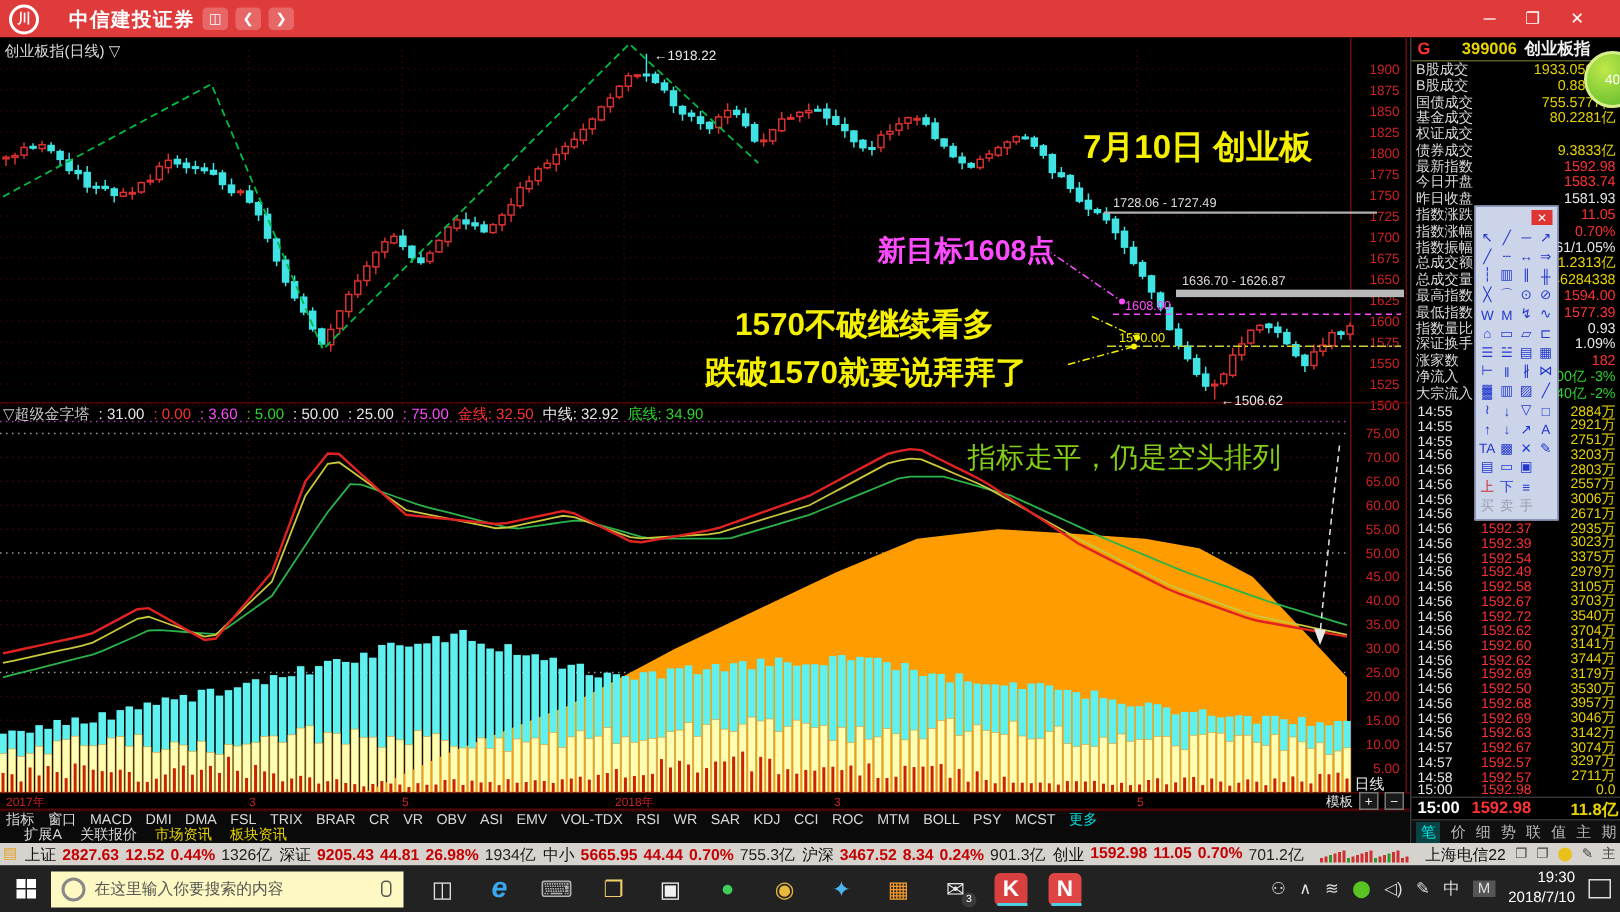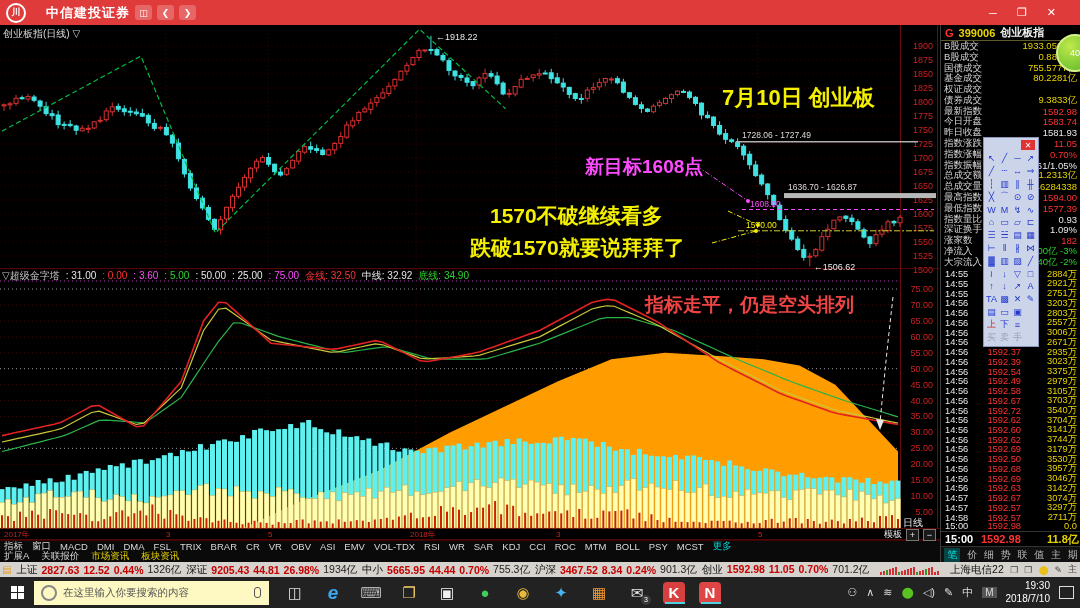--- a/index.html
+++ b/index.html
@@ -14,25 +14,25 @@
   .menu-item{font-size:12px;padding:3px 10px;cursor:default;}
   .menu-item.active{background:rgba(120,0,0,.38);border-radius:2px;}
   #win-controls{position:absolute;right:24px;top:0;height:25px;display:flex;align-items:center;gap:20px;font-size:11px;}
   
   #chart-wrap{top:25px;left:0;width:940px;height:515px;background:#000;}
   #chart-label{top:2px;left:3px;color:#dcdcdc;font-size:10px;z-index:5;}
   .annot{position:absolute;font-weight:bold;white-space:nowrap;z-index:6;text-shadow:1px 1px 1px #000;}
   #param-row{top:244px;left:2px;height:12px;font-size:10px;white-space:nowrap;z-index:5;}
   #param-row span{margin-right:6px;}
   #period-label{top:516px;left:903px;color:#e8e8e8;font-size:10px;z-index:7;}
-  #template-row{top:528px;left:884px;color:#e8e8e8;font-size:9px;z-index:7;display:flex;gap:4px;align-items:center;}
+  #template-row{top:528px;left:884px;color:#e8e8e8;font-size:9px;z-index:7;display:flex;gap:4px;}
   .tpl-btn{width:11px;height:10px;border:1px solid #777;display:flex;align-items:center;justify-content:center;background:#1a1a1a;}
   
   #ind-tabs{top:540px;left:0;width:940px;height:11px;background:#0a0a0a;display:flex;align-items:center;gap:9px;padding-left:4px;font-size:9.5px;color:#d8d8d8;border-top:1px solid #3a0505;}
-  #ext-tabs{top:551px;left:0;width:940px;height:11px;background:#0a0a0a;display:flex;align-items:center;gap:12px;padding-left:4px;font-size:9.5px;color:#d8d8d8;}
+  #ext-tabs{top:551px;left:0;width:940px;height:11px;background:#0a0a0a;display:flex;align-items:center;gap:12px;padding-left:16px;font-size:9.5px;color:#d8d8d8;}
   
   #statusbar{top:562px;left:0;width:1080px;height:15px;background:#d6d3ce;display:flex;align-items:center;font-size:10.5px;color:#111;gap:5px;padding-left:2px;}
   .idx-val{color:#c40000;font-weight:bold;}
   #minichart{display:inline-flex;align-items:flex-end;gap:1px;height:10px;margin:0 6px;}
   #status-right{position:absolute;right:5px;display:flex;gap:6px;align-items:center;font-size:9px;color:#444;}
   
   #quote-panel{top:25px;left:940px;width:140px;height:537px;background:#000;border-left:1px solid #3c3c3c;}
   #qp-header{height:15px;display:flex;align-items:center;gap:5px;padding-left:4px;border-bottom:1px solid #5c5c2a;font-size:11px;font-weight:bold;}
   .q-row{display:flex;justify-content:space-between;height:10.8px;font-size:9.5px;align-items:center;padding:0 4px 0 3px;}
   .q-label{color:#d8d8d8;}
@@ -941,21 +941,21 @@
       <path d="M712,218 L756,206" stroke="#f5f000" fill="none" stroke-dasharray="5,2,1,2"></path>
       <circle cx="756" cy="206" r="2" fill="#f5f000"></circle>
       <path d="M893,272 C888,315 884,355 880,398" stroke="#e8e8e8" fill="none" stroke-dasharray="4,3"></path>
       <polygon points="880,405 876,394 884,395" fill="#e8e8e8"></polygon>
     </svg>
   <div id="annots">
       <div class="annot" style="left: 722px; top: 58px; color: rgb(245, 240, 0); font-size: 22px;">7月10日 创业板</div>
       <div class="annot" style="left: 585px; top: 129px; color: rgb(255, 75, 255); font-size: 19px;">新目标1608点</div>
       <div class="annot" style="left: 490px; top: 177px; color: rgb(245, 240, 0); font-size: 21px;">1570不破继续看多</div>
       <div class="annot" style="left: 470px; top: 209px; color: rgb(245, 240, 0); font-size: 21px;">跌破1570就要说拜拜了</div>
-      <div class="annot" style="left: 645px; top: 267px; color: #ef4444; font-size: 19px; font-weight: bold;">指标走平，仍是空头排列</div>
+      <div class="annot" style="left: 645px; top: 267px; color: #84cc16; font-size: 19px; font-weight: normal;">指标走平，仍是空头排列</div>
     </div>
   <div id="param-row" class="abs"><span style="color: rgb(200, 200, 200);">▽超级金字塔</span><span style="color: rgb(232, 232, 232);">: 31.00</span><span style="color: rgb(255, 50, 50);">: 0.00</span><span style="color: rgb(255, 75, 255);">: 3.60</span><span style="color: rgb(47, 211, 47);">: 5.00</span><span style="color: rgb(232, 232, 232);">: 50.00</span><span style="color: rgb(232, 232, 232);">: 25.00</span><span style="color: rgb(255, 75, 255);">: 75.00</span><span style="color: rgb(255, 50, 50);">金线: 32.50</span><span style="color: rgb(232, 232, 232);">中线: 32.92</span><span style="color: rgb(47, 211, 47);">底线: 34.90</span></div>
 </div>
 <div id="period-label" class="abs">日线</div>
 <div id="template-row" class="abs">
   <span>模板</span>
   <span class="tpl-btn">+</span>
   <span class="tpl-btn">−</span>
 </div>
 
@@ -1060,21 +1060,21 @@
       <span>❐</span>
       <span style="color: rgb(232, 193, 28);">⬤</span>
       <span>✎</span>
       <span>主</span>
     </span>
 </div>
 
 <div id="quote-panel" class="abs">
   <div id="qp-header">
     <span style="color:#ff3232;">G</span>
-    <span style="color:#e8d400;">399006</span>
+    <span style="color:#e8d400;margin-left:16px;">399006</span>
     <span style="color:#f0f0f0;">创业板指</span>
   </div>
   <div id="qp-rows">
       <div class="q-row">
         <span class="q-label">B股成交</span>
         <span style="color: rgb(232, 212, 0);">1933.0597亿</span>
       </div>
       <div class="q-row">
         <span class="q-label">B股成交</span>
         <span style="color: rgb(232, 212, 0);">0.8805亿</span>

